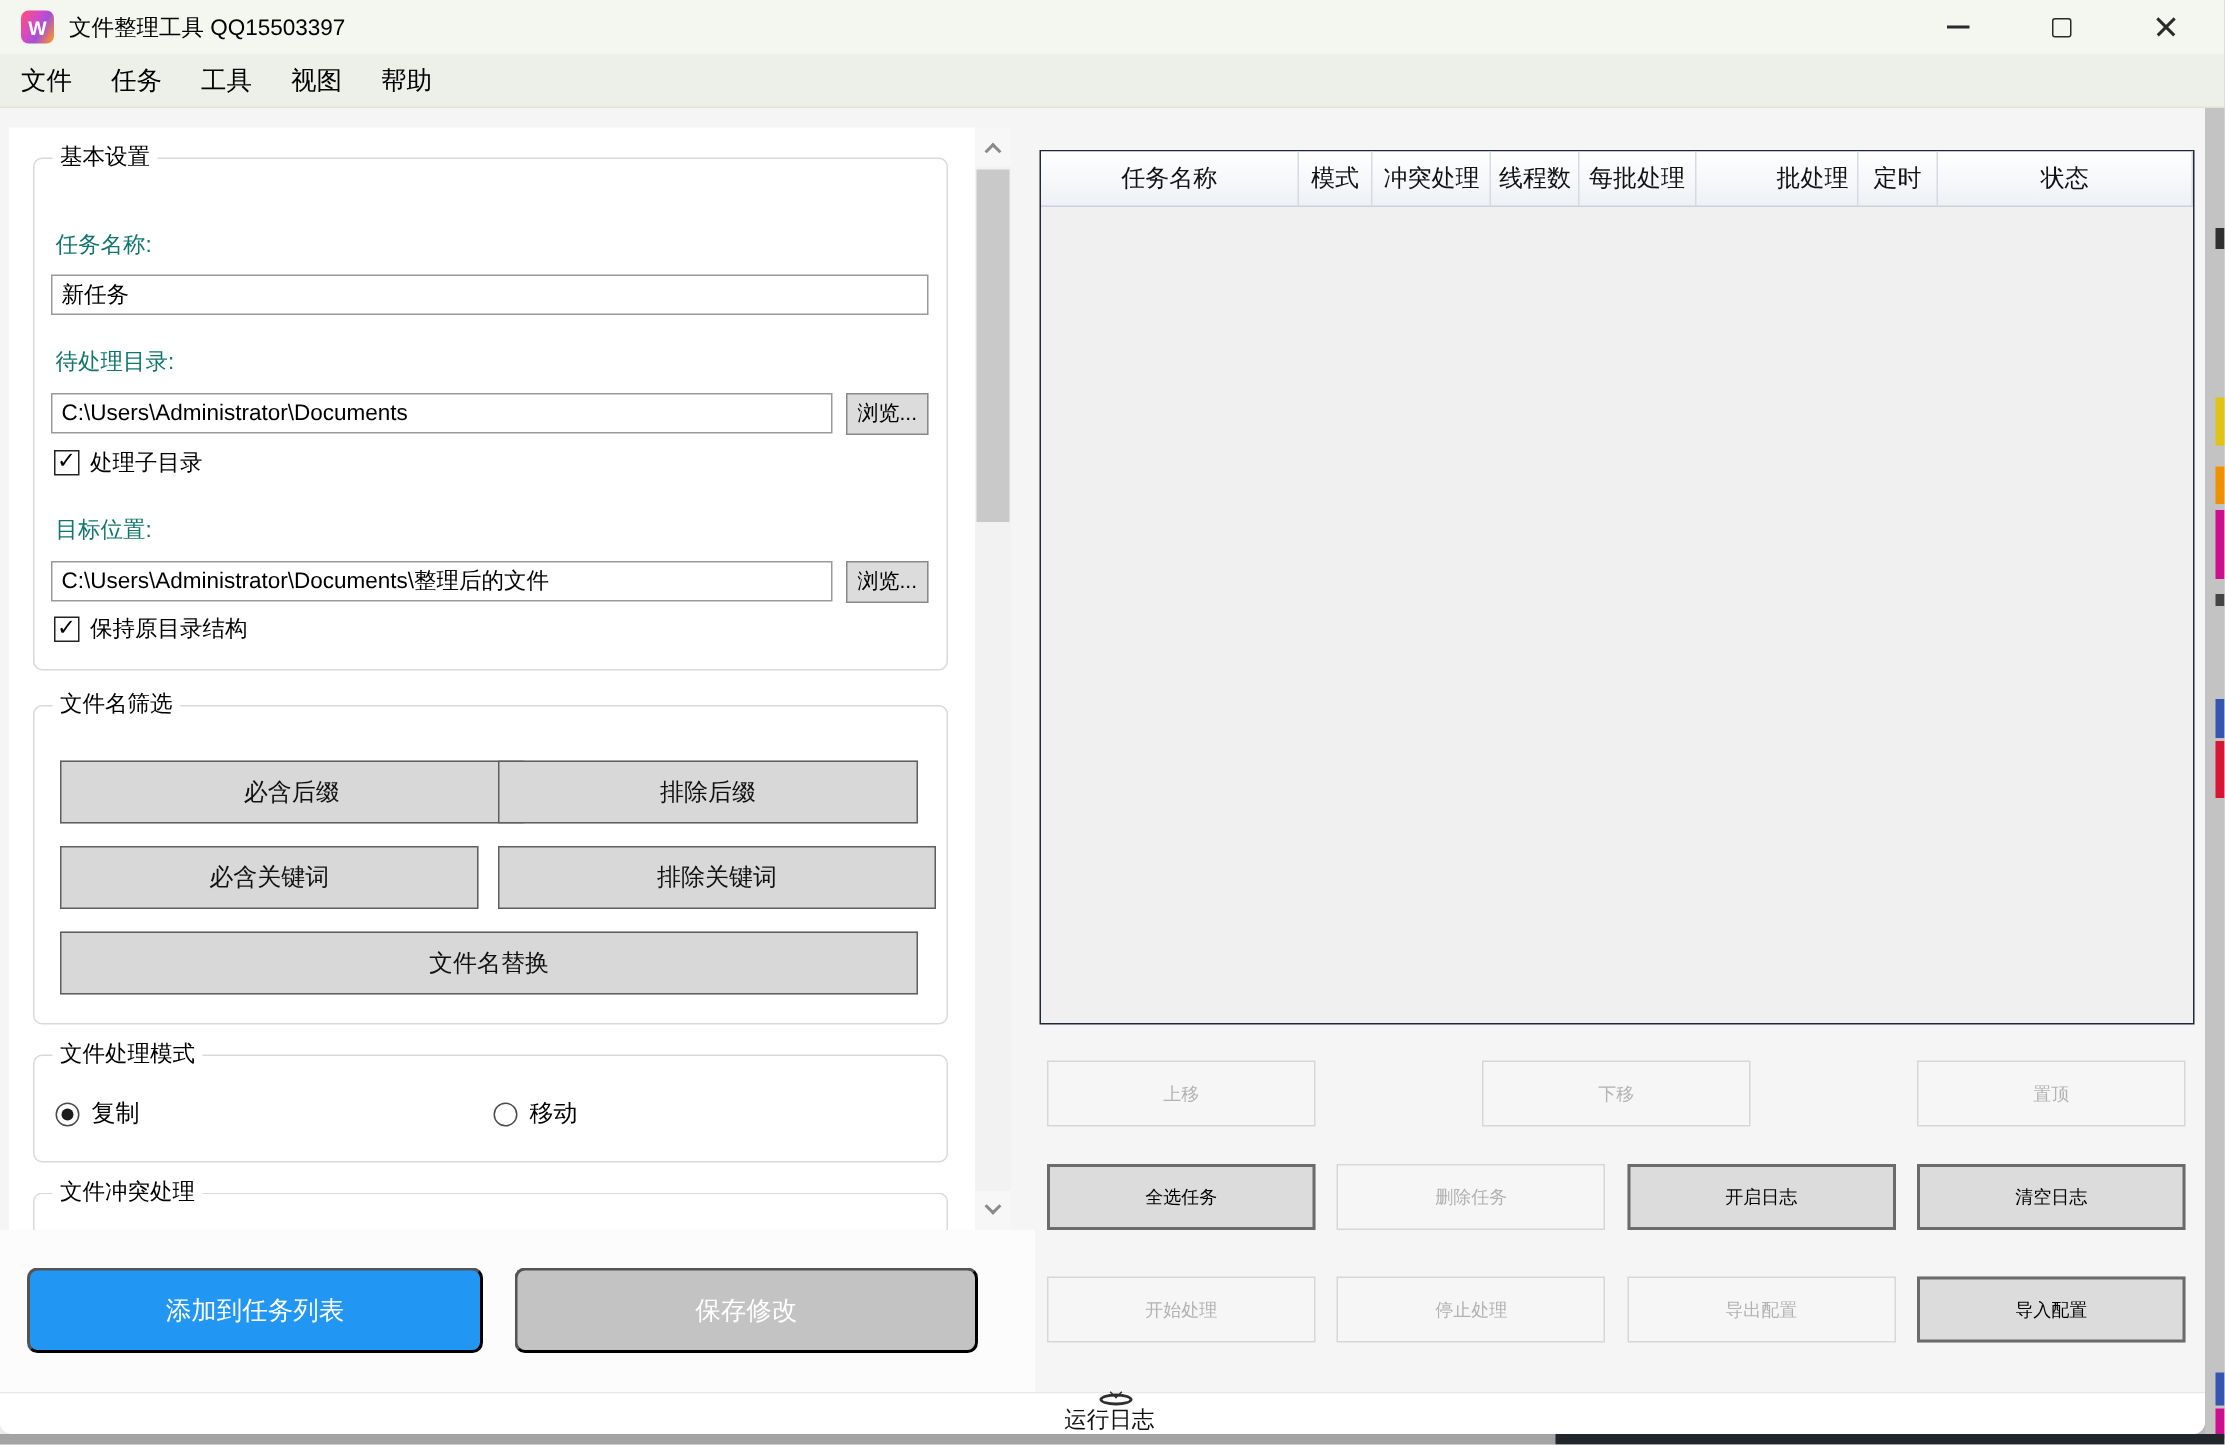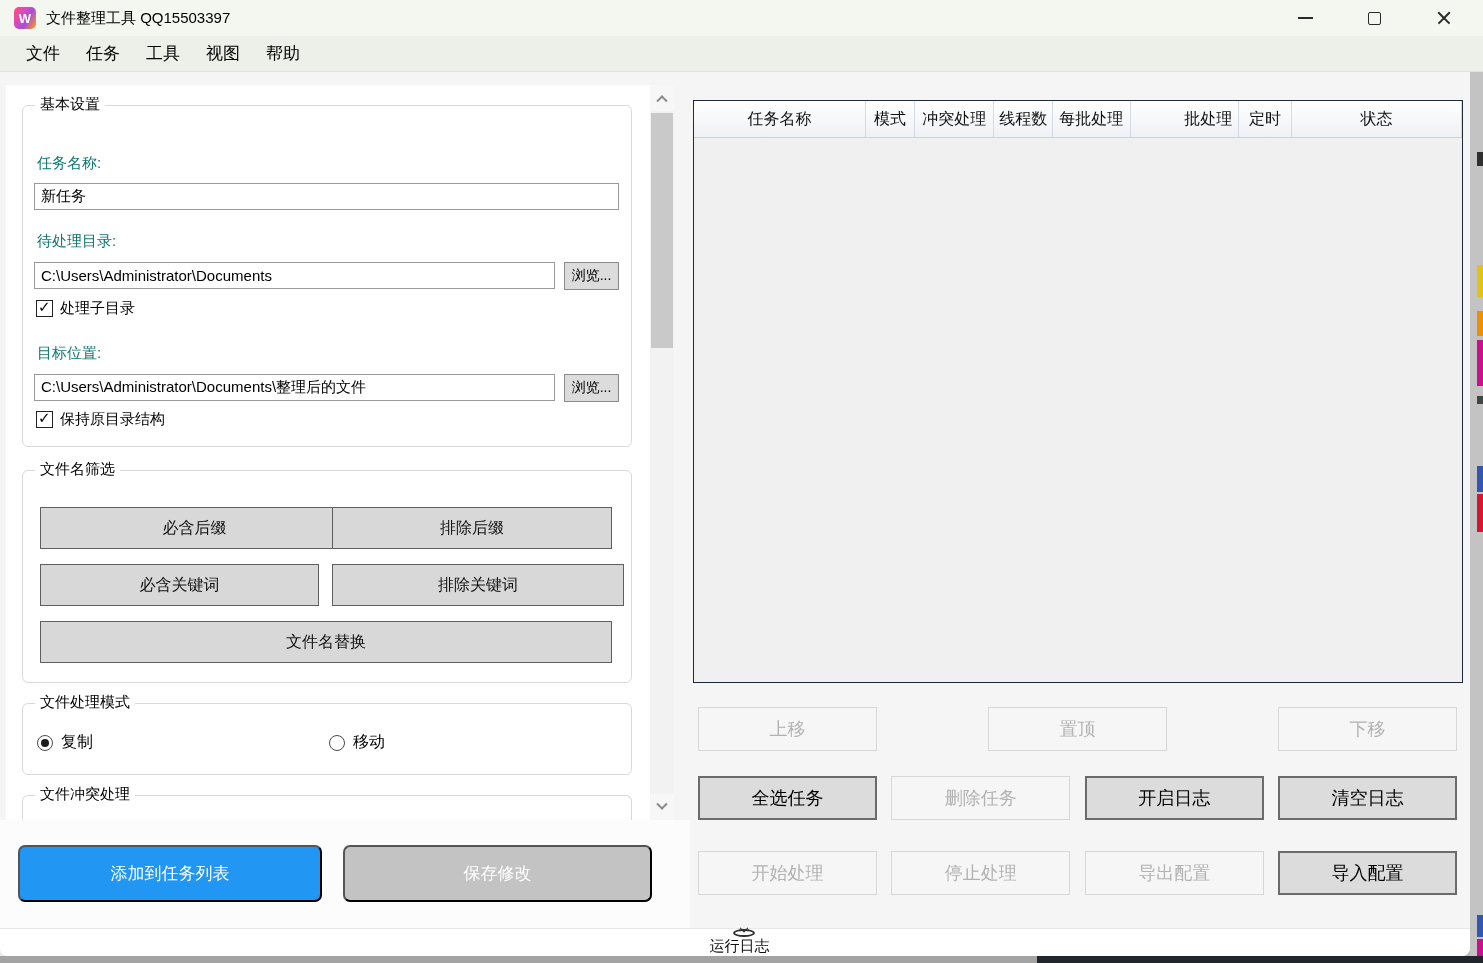--- a/index.html
+++ b/index.html
@@ -31,21 +31,21 @@
   .win-btn { width:69px; height:36px; display:flex; align-items:center; justify-content:center; }
   .min-line { width:15px; height:2px; background:#2a2a2a; }
   .max-box { width:13px; height:13px; border:1.6px solid #2a2a2a; border-radius:2px; }
   .x-icon { position:relative; width:16px; height:16px; }
   .x-icon::before,.x-icon::after { content:""; position:absolute; left:0; top:7px; width:16px; height:1.6px; background:#2a2a2a; }
   .x-icon::before { transform:rotate(45deg); }
   .x-icon::after  { transform:rotate(-45deg); }
 
   .menubar { position:absolute; left:0; top:36px; width:1483px; height:36px; background:#edf0e8; display:flex; align-items:center; border-bottom:1px solid #e2e4dc; }
   .menu-item { font-size:17px; color:#000; margin-left:26px; cursor:default; }
-  .menu-item:first-child { margin-left:26px; }
+  .menu-item:first-child { margin-left:14px; }
 
   .window-body { position:absolute; left:0; top:72px; width:1470px; height:884px; background:#f5f5f5; border-radius:0 0 8px 8px; }
 
   
   .left-panel { position:absolute; left:6px; top:13px; width:644px; height:735px; background:#fff; overflow:hidden; }
   .groupbox { position:absolute; border:1px solid #d9d9d9; border-radius:6px; background:#fff; }
   .groupbox .gb-title { position:absolute; top:-11px; left:12px; background:#fff; padding:0 5px; font-size:15px; color:#000; }
 
   .field-label { position:absolute; font-size:15px; color:#0f766e; }
   .text-input { position:absolute; height:27px; border:1px solid #9a9a9a; background:#fff; font-size:15px; padding:0 6px;
@@ -90,21 +90,21 @@
   .table-header { display:flex; height:37px; background:linear-gradient(#ffffff,#eef1f5); border-bottom:1px solid #ccd2db;align-items:center; }
   .th { display:flex; align-items:center; justify-content:center; font-size:16px; color:#111; border-right:1px solid #d5dbe4; height:100%; }
   .th.c0 { width:182px; } .th.c1 { width:52px; } .th.c2 { width:84px; } .th.c3 { width:62px; }
   .th.c4 { width:82px; } .th.c5 { width:64px;margin-left:48px; } .th.c6 { width:56px; } .th.c7 { width:180px; }
   .th.stub { flex:1; border-right:none; }
   .table-body { height:544px; background:#f0f0f0; }
 
   
   .action-row { position:absolute; left:698px; width:759px; height:44px; display:flex; justify-content:space-between; }
   .action-row.r1 { top:635px; } .action-row.r2 { top:704px; } .action-row.r3 { top:779px; }
-  .task-btn { width:179px; height:44px; font-size:18px; display:flex; align-items:center; justify-content:center; cursor:default; }
+  .task-btn { width:179px; height:44px; font-size:12px; display:flex; align-items:center; justify-content:center; cursor:default; }
   .task-btn.enabled { background:#dcdcdc; border:2px solid #6b6b6b; color:#000; }
   .task-btn.disabled { background:#f6f6f6; border:1px solid #d7d7d7; color:#b2b2b2; }
 </style>
 </head>
 <body>
 
 <div class="screen">
 
   <div class="edge-right">
     <div class="sliver" style="top:80px;height:14px;background:#2f2f2f;"></div>
@@ -226,22 +226,22 @@
         <div class="th c5">批处理</div>
         <div class="th c6">定时</div>
         <div class="th c7">状态</div>
         <div class="th stub"></div>
       </div>
       <div class="table-body"></div>
     </div>
 
     <div class="action-row r1">
       <button class="task-btn disabled">上移</button>
+      <button class="task-btn disabled">下移</button>
       <button class="task-btn disabled">置顶</button>
-      <button class="task-btn disabled">下移</button>
     </div>
     <div class="action-row r2">
       <button class="task-btn enabled">全选任务</button>
       <button class="task-btn disabled">删除任务</button>
       <button class="task-btn enabled">开启日志</button>
       <button class="task-btn enabled">清空日志</button>
     </div>
     <div class="action-row r3">
       <button class="task-btn disabled">开始处理</button>
       <button class="task-btn disabled">停止处理</button>

